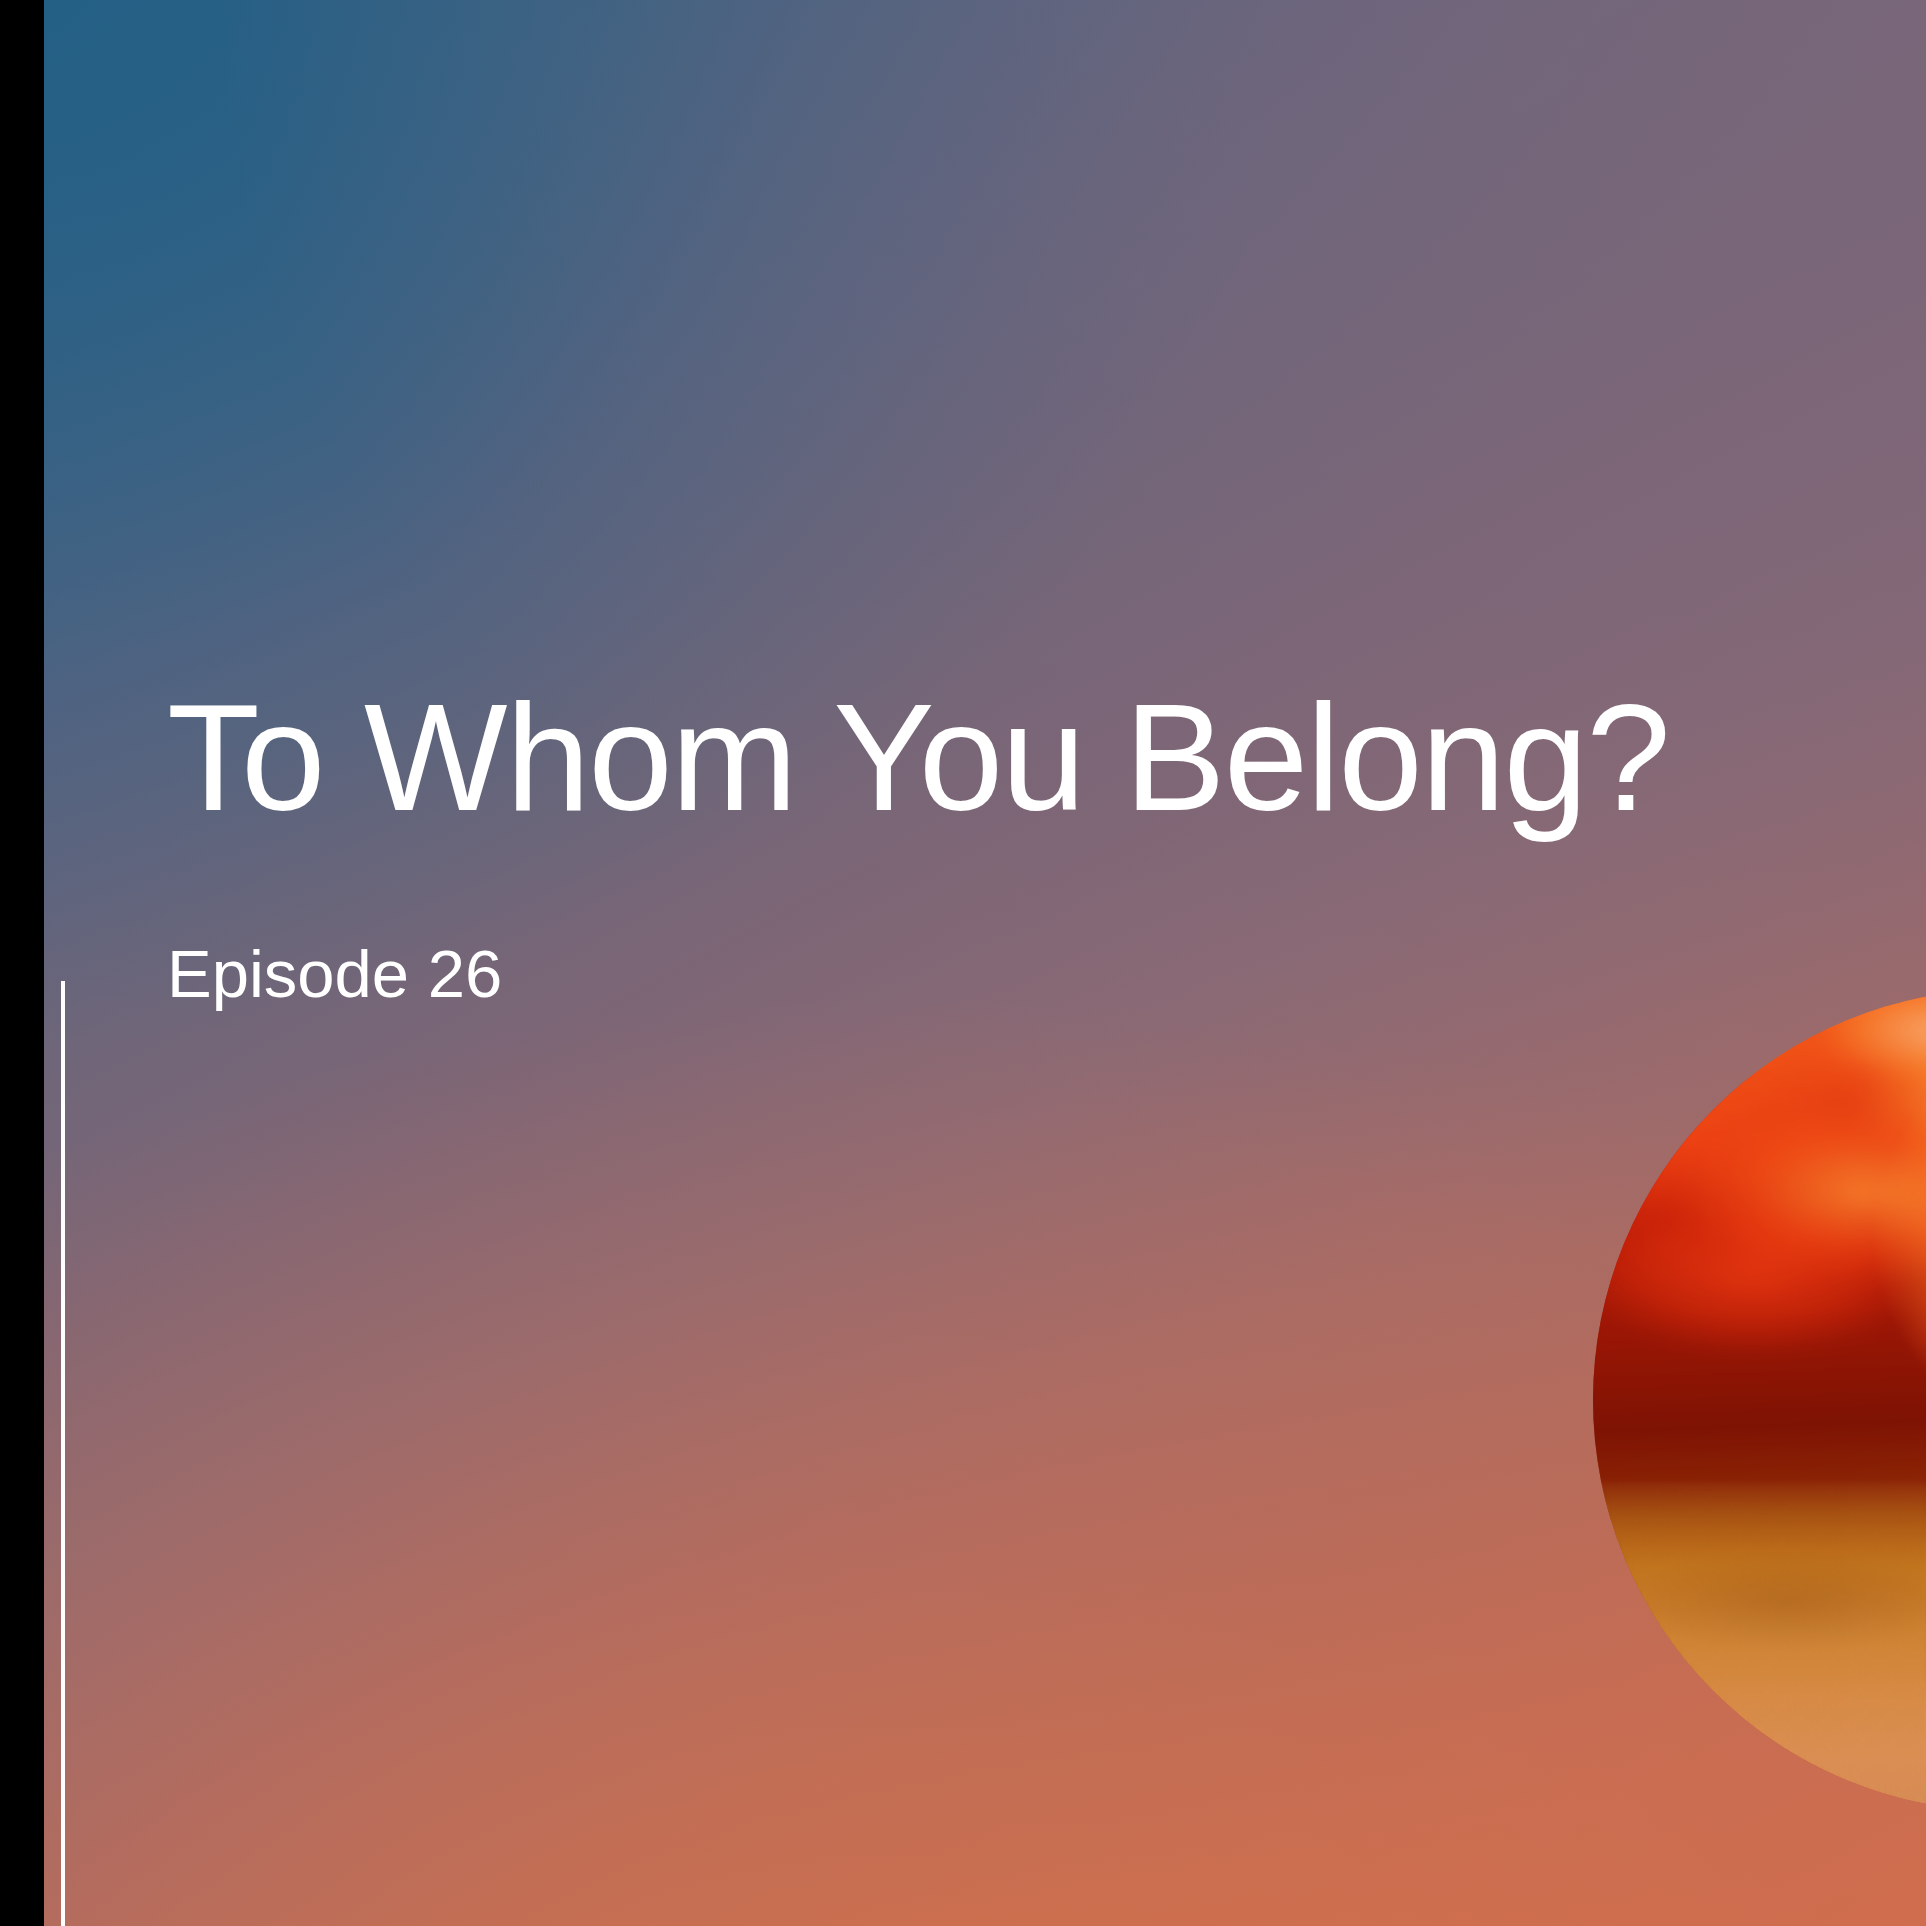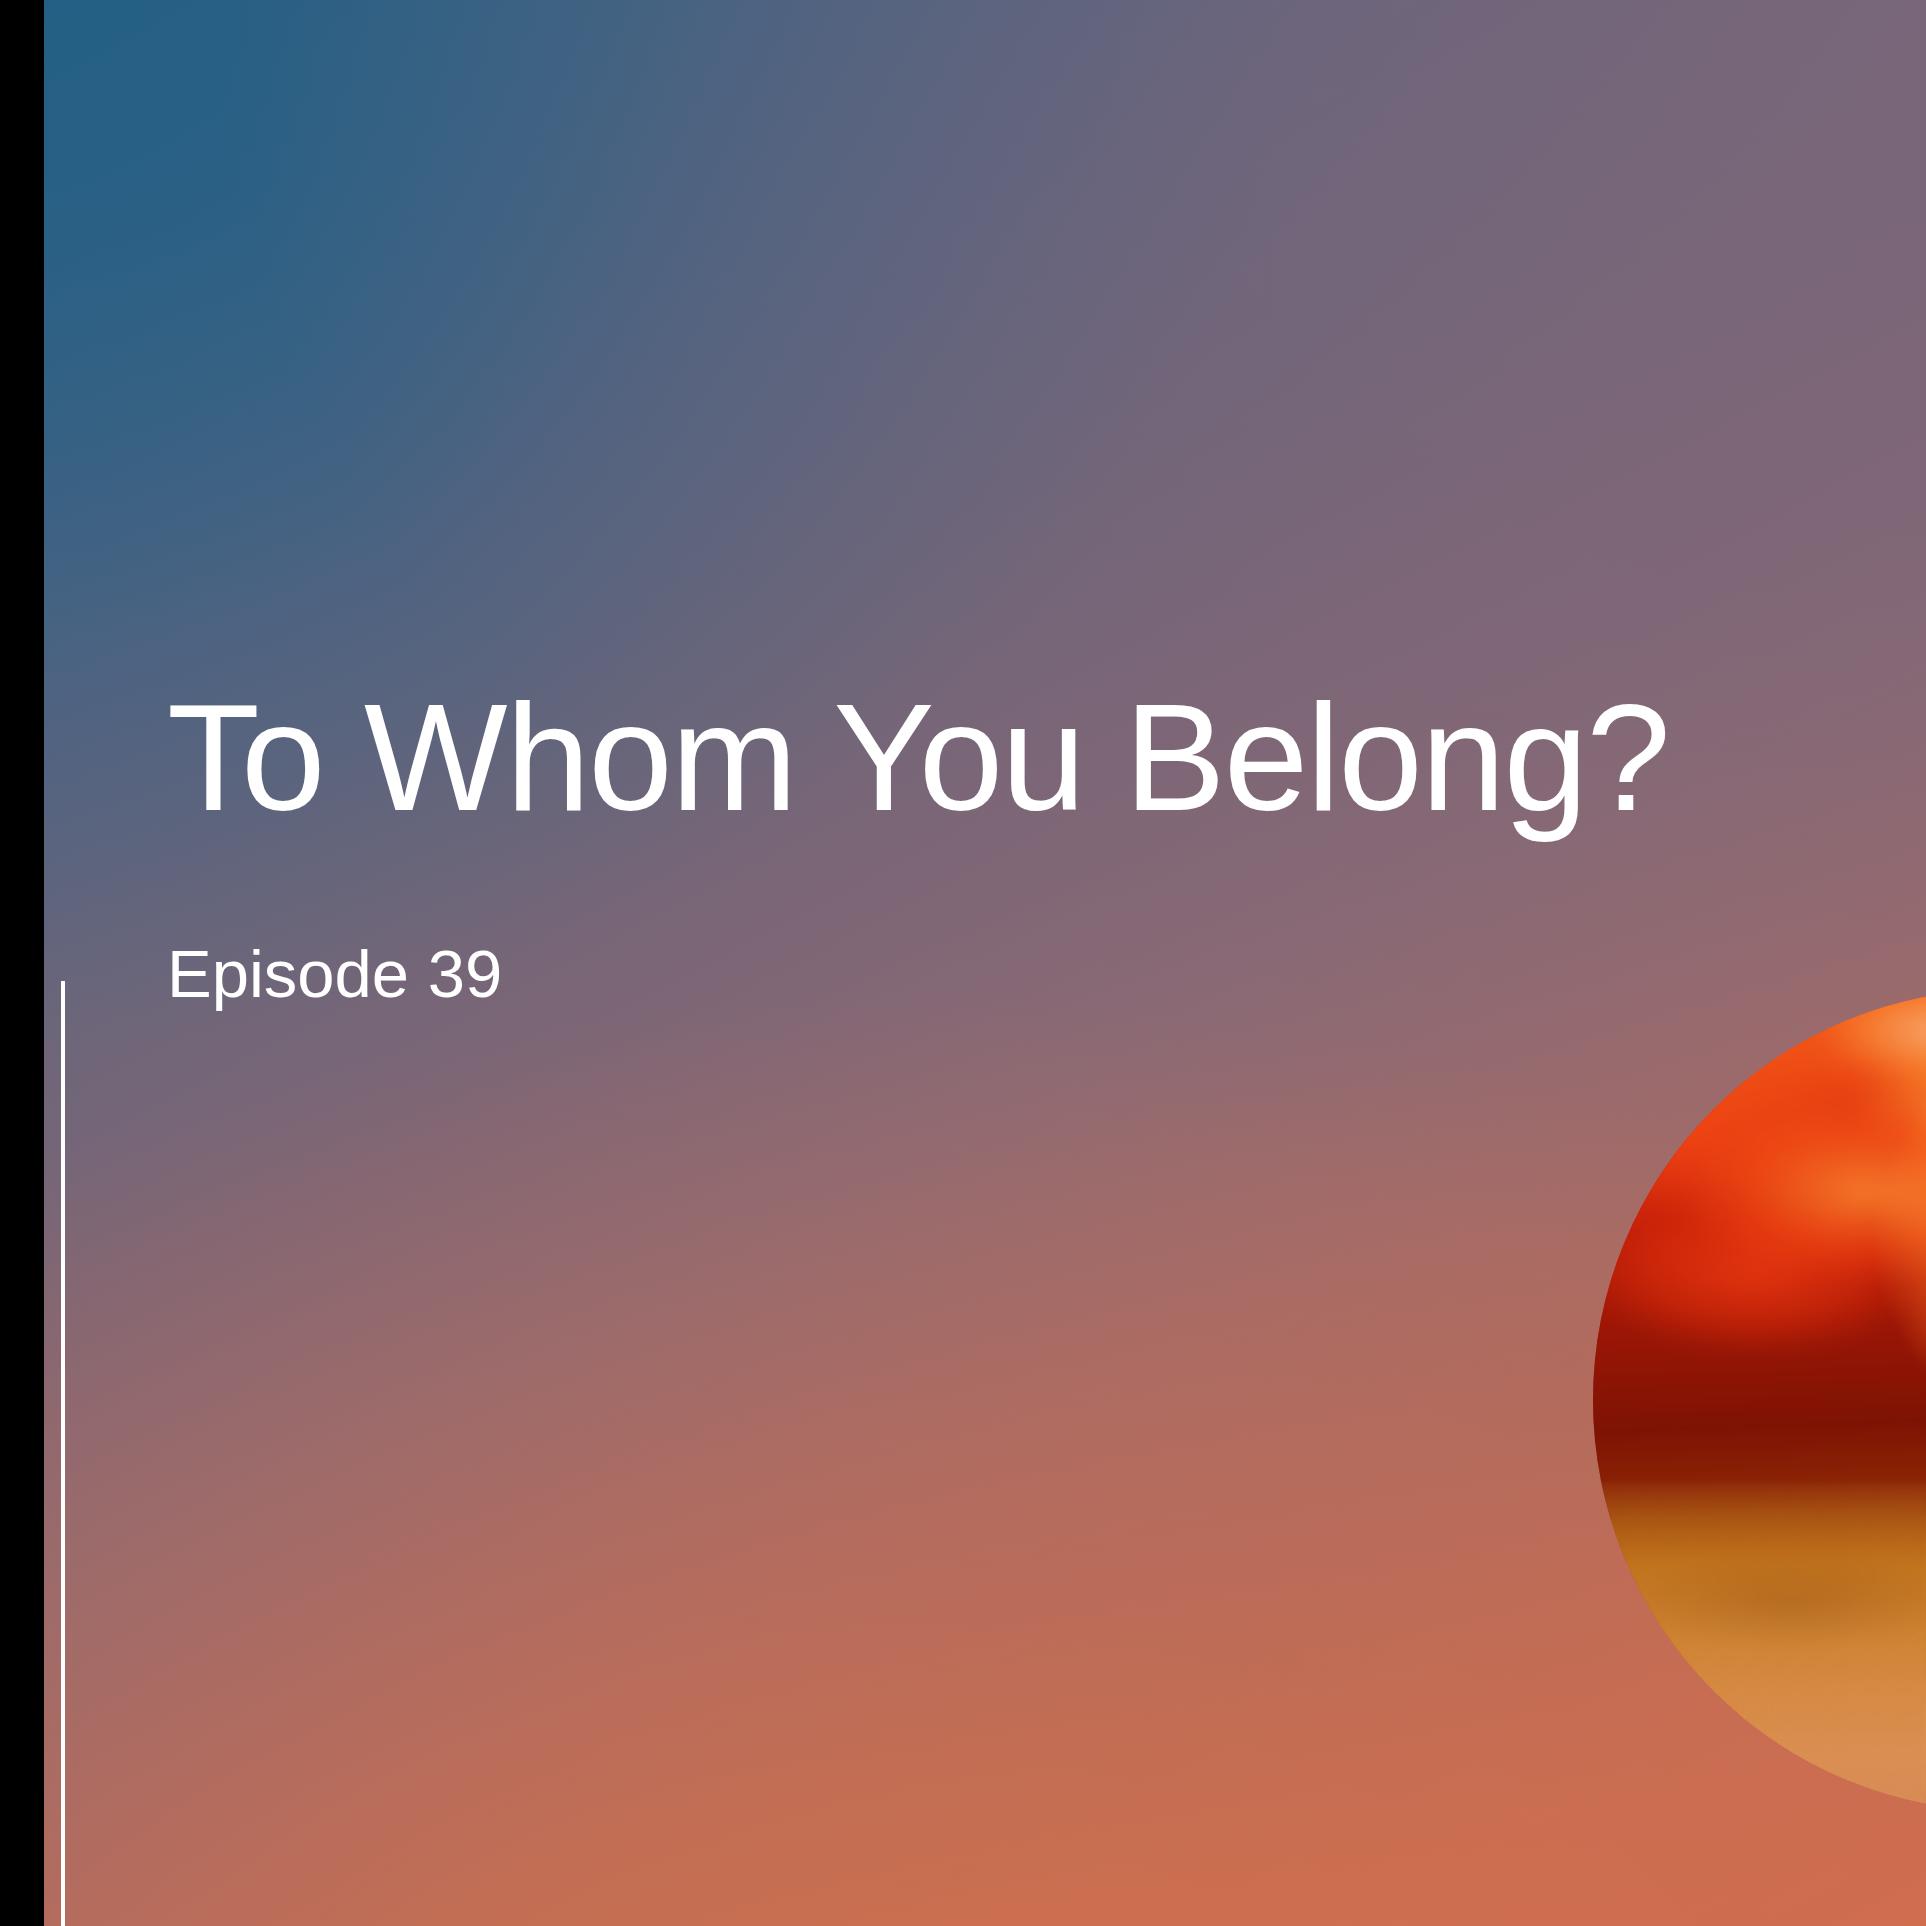--- a/index.html
+++ b/index.html
@@ -185,17 +185,17 @@
 
     <div class="ground"></div>
     <div class="ground-texture"></div>
     <div class="soften"></div>
   </div>
 
   <div id="accent-rule"></div>
 
   <div id="text-block">
     <h1 id="slide-title">To Whom You Belong?</h1>
-    <div id="episode-label">Episode 39</div>
+    <div id="episode-label">Episode 26</div>
   </div>
 
 </div>
 
 
 </body></html>

